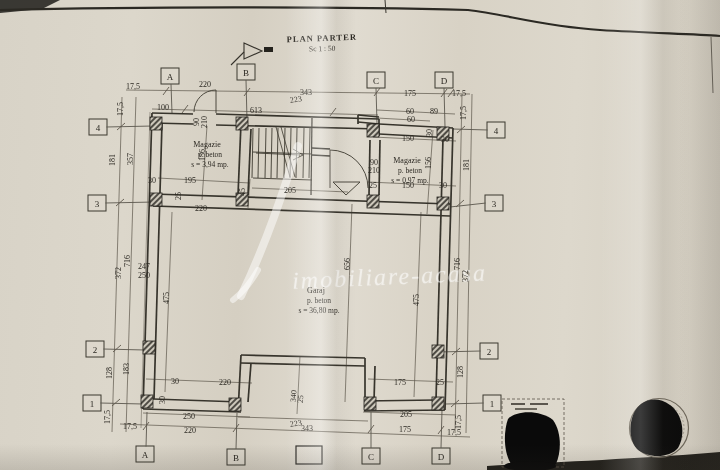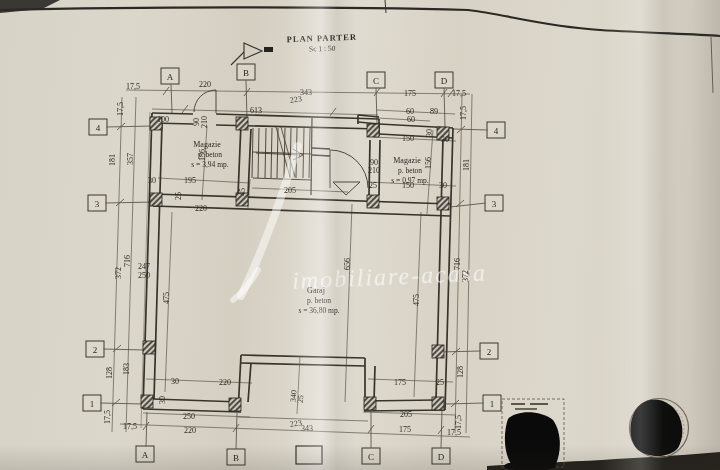--- a/index.html
+++ b/index.html
@@ -239,21 +239,21 @@
 
   <div class="watermark">imobiliare-acasa</div>
 
   <div id="dims">
       <span class="dim" style="left: 133px; top: 87px;">17,5</span>
       <span class="dim" style="left: 205px; top: 85px;">220</span>
       <span class="dim" style="left: 306px; top: 93px;">343</span>
       <span class="dim" style="left: 296px; top: 100px; transform: translate(-50%, -50%) rotate(-8deg);">223</span>
       <span class="dim" style="left: 410px; top: 94px;">175</span>
       <span class="dim" style="left: 459px; top: 94px;">17,5</span>
-      <span class="dim" style="left: 163px; top: 120px;">100</span>
+      <span class="dim" style="left: 163px; top: 108px;">100</span>
       <span class="dim" style="left: 256px; top: 111px;">613</span>
       <span class="dim" style="left: 410px; top: 112px;">60</span>
       <span class="dim" style="left: 434px; top: 112px;">89</span>
       <span class="dim" style="left: 411px; top: 120px;">60</span>
       <span class="dim" style="left: 430px; top: 133px; transform: translate(-50%, -50%) rotate(-90deg);">30</span>
       <span class="dim" style="left: 408px; top: 139px;">150</span>
       <span class="dim" style="left: 445px; top: 140px;">30</span>
       <span class="dim" style="left: 121px; top: 109px; transform: translate(-50%, -50%) rotate(-90deg);">17,5</span>
       <span class="dim" style="left: 113px; top: 160px; transform: translate(-50%, -50%) rotate(-90deg);">181</span>
       <span class="dim" style="left: 131px; top: 159px; transform: translate(-50%, -50%) rotate(-90deg);">357</span>

